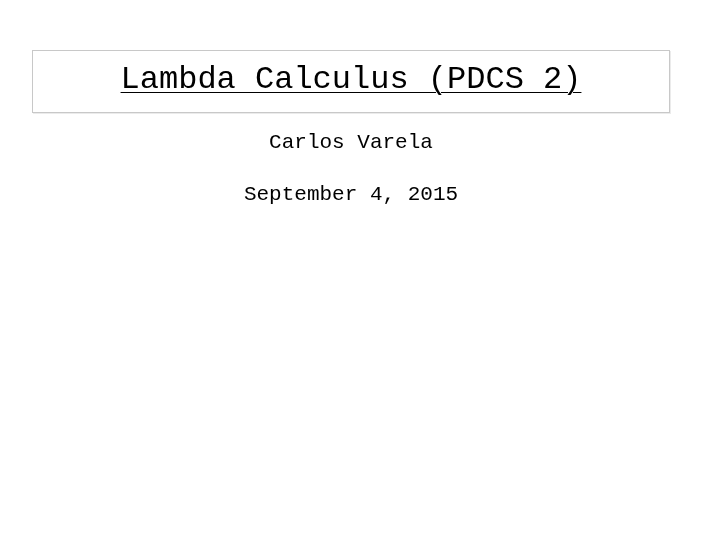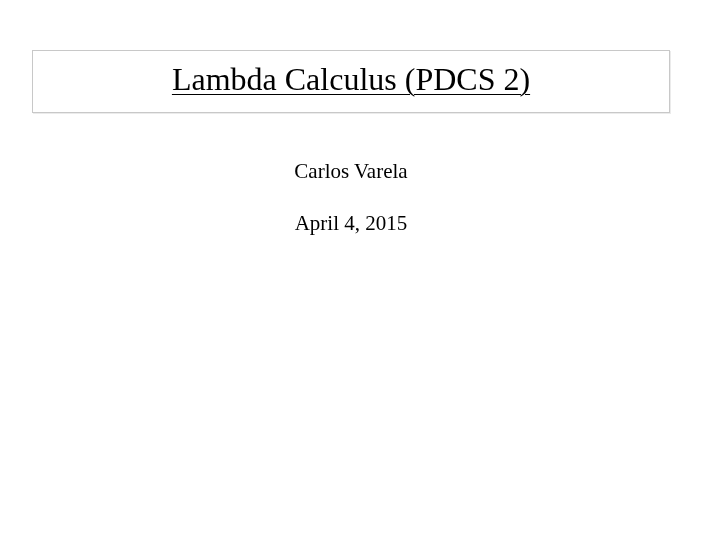--- a/index.html
+++ b/index.html
@@ -1,31 +1,31 @@
 <!DOCTYPE html>
 <html><head>
 <meta charset="utf-8">
 <style>
   * { margin: 0; padding: 0; box-sizing: border-box; }
   html, body { width: 720px; height: 540px; background: #ffffff; font-family: "Times New Roman", Times, serif; color: #000; }
-  .slide { width: 720px; height: 540px; position: relative; padding: 50px 50px 30px 32px; }
+  .slide { width: 720px; height: 540px; position: relative; padding: 50px 50px 30px 32px; font-family: Liberation Mono, monospace; }
   .title-box { border: 1px solid #c8c8c8; padding: 10px 18px 8px 18px; text-align: center; box-shadow: 1px 1px 0 rgba(0,0,0,0.08); }
   .title { font-size: 32px; text-decoration: underline; text-underline-offset: 4px; text-decoration-thickness: 1px; margin-bottom: 6px; }
   .subtitle { font-size: 22px; line-height: 1.25; }
-  .author-block { text-align: center; margin-top: 44px; font-size: 21px; line-height: 1.35; }
+  .author-block { text-align: center; margin-top: 16px; font-size: 21px; line-height: 1.35; }
   .date-block { text-align: center; margin-top: 26px; font-size: 21px; }
   .footer { position: absolute; bottom: 28px; left: 0; width: 100%; padding: 0 60px 0 100px; font-size: 15px; display: flex; justify-content: space-between; }
 </style>
 </head>
 <body>
 
 <div class="slide">
   <div class="title-box">
     <div class="title">Lambda Calculus (PDCS 2)</div>
   </div>
 
   <div class="author-block">
     <div>Carlos Varela</div>
   </div>
 
-  <div class="date-block">April 4, 2015</div>
+  <div class="date-block">September 4, 2015</div>
 
 </div>
 
 </body></html>

